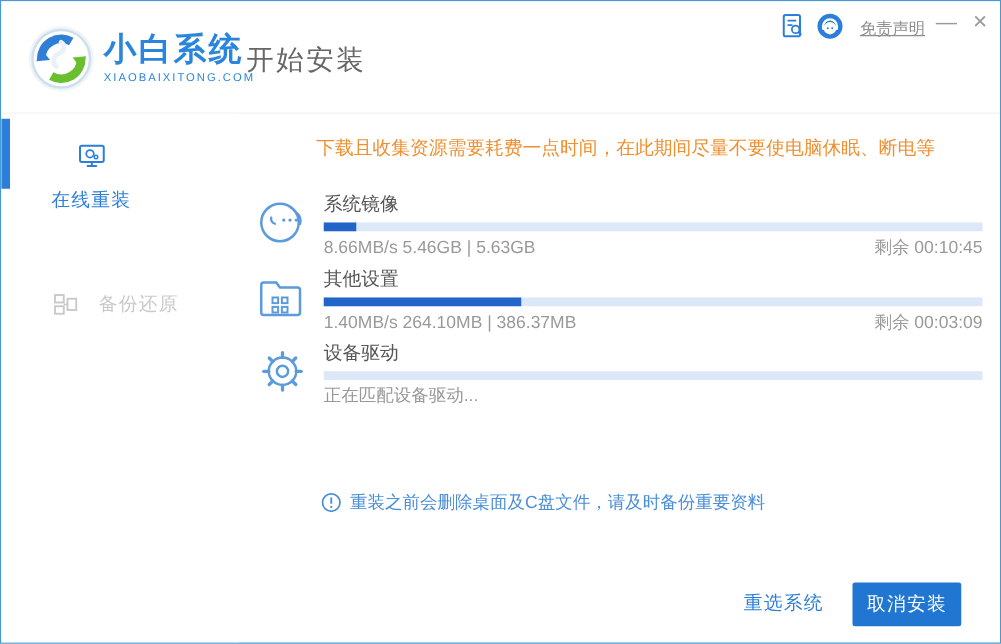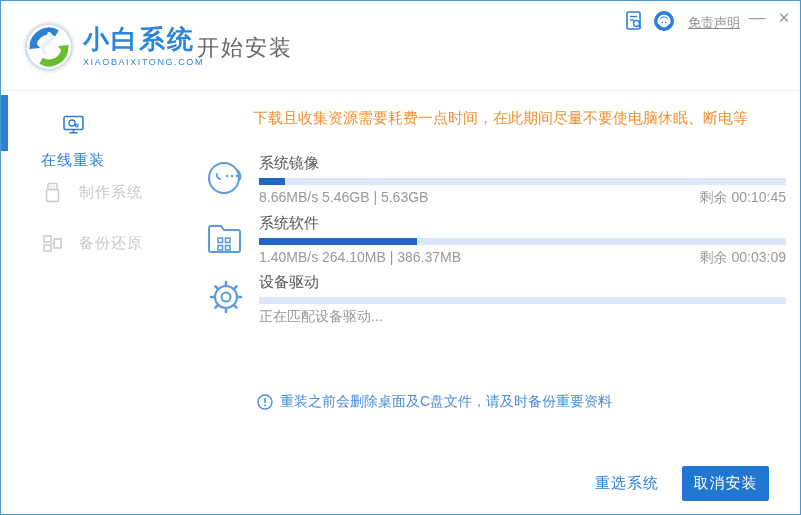--- a/index.html
+++ b/index.html
@@ -112,31 +112,20 @@
           <rect x="2" y="3.5" width="19" height="13" rx="1.5" fill="none" stroke="currentColor" stroke-width="1.6"></rect>
           <circle cx="10" cy="10" r="3" fill="none" stroke="currentColor" stroke-width="1.4"></circle>
           <circle cx="14.8" cy="12.5" r="1.4" fill="none" stroke="currentColor" stroke-width="1.2"></circle>
           <line x1="11.5" y1="16.5" x2="11.5" y2="19.5" stroke="currentColor" stroke-width="1.6"></line>
           <line x1="7.5" y1="19.8" x2="15.5" y2="19.8" stroke="currentColor" stroke-width="1.6"></line>
         </svg>
       </span>
       <span class="s-label">在线重装</span>
     </div>
 
-    <div class="side-item item-1">
-      <span class="s-icon">
-        <svg width="23" height="23" viewBox="0 0 23 23">
-          <rect x="7" y="2.5" width="9" height="6" rx="1" fill="none" stroke="currentColor" stroke-width="1.5"></rect>
-          <line x1="10" y1="4.5" x2="10" y2="6.5" stroke="currentColor" stroke-width="1.2"></line>
-          <line x1="13" y1="4.5" x2="13" y2="6.5" stroke="currentColor" stroke-width="1.2"></line>
-          <rect x="5.5" y="8.5" width="12" height="12" rx="1.5" fill="none" stroke="currentColor" stroke-width="1.5"></rect>
-        </svg>
-      </span>
-      <span class="s-label">制作系统</span>
-    </div>
 
     <div class="side-item item-2">
       <span class="s-icon">
         <svg width="23" height="23" viewBox="0 0 23 23">
           <rect x="3" y="4" width="7" height="6" fill="none" stroke="currentColor" stroke-width="1.5"></rect>
           <rect x="3" y="13" width="7" height="6" fill="none" stroke="currentColor" stroke-width="1.5"></rect>
           <rect x="13" y="7" width="7" height="9" fill="none" stroke="currentColor" stroke-width="1.5"></rect>
           <line x1="10" y1="11.5" x2="13" y2="11.5" stroke="currentColor" stroke-width="1.5"></line>
         </svg>
       </span>
@@ -171,21 +160,21 @@
     <div class="task task-1">
       <span class="t-icon">
         <svg width="44" height="44" viewBox="0 0 44 44">
           <path d="M7 10 h10 l3 4 h14 a2 2 0 0 1 2 2 v18 a2 2 0 0 1 -2 2 h-27 a2 2 0 0 1 -2 -2 v-22 a2 2 0 0 1 2 -2 z" fill="none" stroke="#5b9bdc" stroke-width="2"></path>
           <rect x="14" y="22" width="4.5" height="4.5" fill="none" stroke="#5b9bdc" stroke-width="1.6"></rect>
           <rect x="21.5" y="22" width="4.5" height="4.5" fill="none" stroke="#5b9bdc" stroke-width="1.6"></rect>
           <rect x="14" y="29.5" width="4.5" height="4.5" fill="none" stroke="#5b9bdc" stroke-width="1.6"></rect>
           <rect x="21.5" y="29.5" width="4.5" height="4.5" fill="none" stroke="#5b9bdc" stroke-width="1.6"></rect>
         </svg>
       </span>
-      <div class="t-label">系统软件</div>
+      <div class="t-label">其他设置</div>
       <div class="t-bar">
         <div class="t-fill" style="width: 30%;"></div>
       </div>
       <div class="t-stats">1.40MB/s 264.10MB | 386.37MB</div>
       <div class="t-remaining">剩余 00:03:09</div>
     </div>
 
     <div class="task task-2">
       <span class="t-icon">
         <svg width="44" height="44" viewBox="0 0 44 44">

